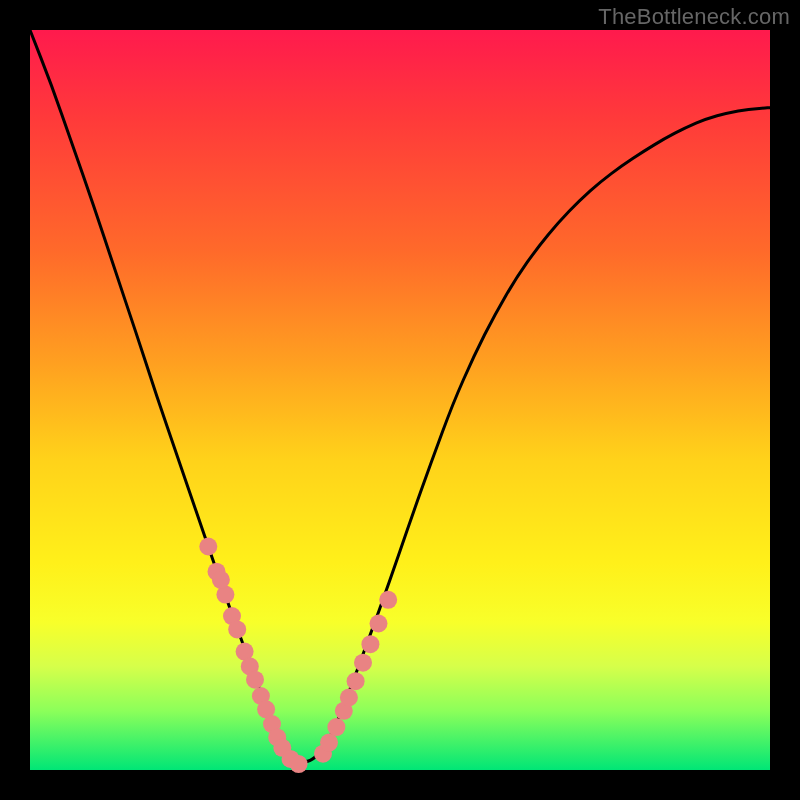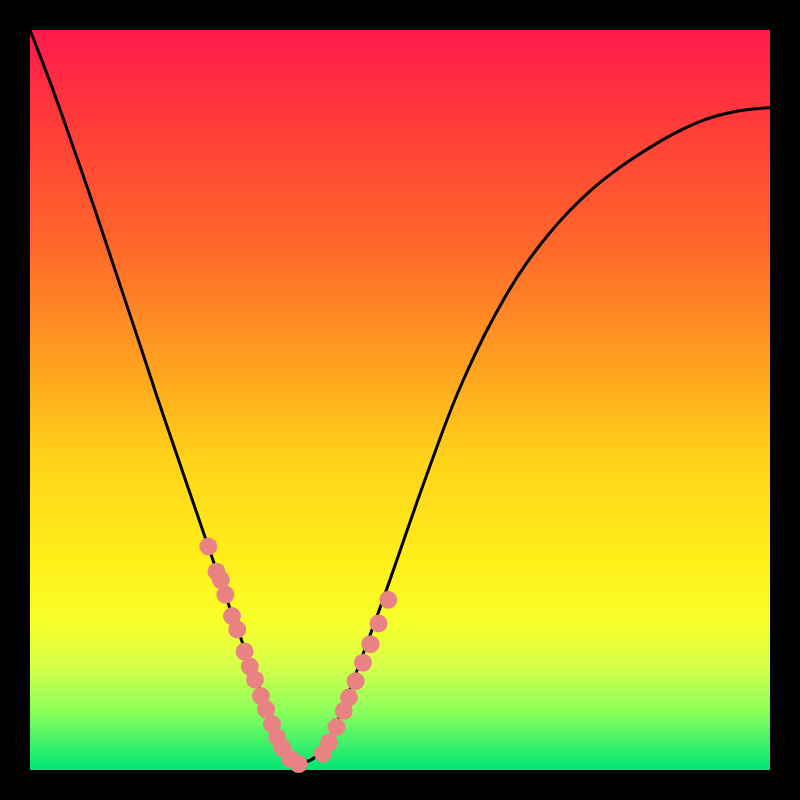--- a/index.html
+++ b/index.html
@@ -54,20 +54,21 @@
     top: 0;
     width: 740px;
     height: 740px;
     overflow: visible;
   }
 </style>
 </head>
 <body>
 
 <div class="frame">
+  <div class="watermark">TheBottleneck.com</div>
   <div class="plot">
     <svg class="curve" viewBox="0 0 740 740">
       <g id="curve-group">
           <path d="M 0.0 0.0 Q 0.0 0.0 10.7 27.4 Q 21.5 54.8 31.8 84.4 Q 42.2 114.0 52.9 144.7 Q 63.6 175.4 74.0 206.8 Q 84.4 238.3 95.1 270.1 Q 105.8 301.9 116.2 333.7 Q 126.5 365.6 137.3 397.0 Q 148.0 428.5 158.7 459.5 Q 169.5 490.6 179.8 521.0 Q 190.2 551.3 200.9 580.9 Q 211.6 610.5 216.8 624.6 Q 222.0 638.6 227.2 652.7 Q 232.4 666.7 243.1 692.3 Q 253.8 717.8 264.2 727.0 Q 274.5 736.3 285.3 727.0 Q 296.0 717.8 306.7 692.3 Q 317.5 666.7 327.8 638.6 Q 338.2 610.5 348.9 580.9 Q 359.6 551.3 370.0 521.0 Q 380.4 490.6 391.1 460.6 Q 401.8 430.7 412.2 402.6 Q 422.5 374.4 433.3 350.0 Q 444.0 325.6 454.7 304.5 Q 465.5 283.4 475.8 265.7 Q 486.2 247.9 496.9 232.7 Q 507.6 217.6 518.0 205.0 Q 528.4 192.4 539.1 181.3 Q 549.8 170.2 560.2 160.9 Q 570.5 151.7 581.3 143.6 Q 592.0 135.4 602.7 128.4 Q 613.5 121.4 623.8 115.1 Q 634.2 108.8 644.9 103.2 Q 655.6 97.7 666.0 93.2 Q 676.4 88.8 687.1 85.8 Q 697.8 82.9 708.2 81.0 Q 718.5 79.2 729.3 78.4 T 740.0 77.7" fill="none" stroke="#000" stroke-width="3" stroke-linecap="round"></path>
         </g>
       <g id="dots-group">
           <circle cx="178.3" cy="516.5" r="9" fill="#e98383"></circle>
           <circle cx="186.5" cy="541.7" r="9" fill="#e98383"></circle>
           <circle cx="195.4" cy="564.6" r="9" fill="#e98383"></circle>
           <circle cx="190.9" cy="549.8" r="9" fill="#e98383"></circle>

